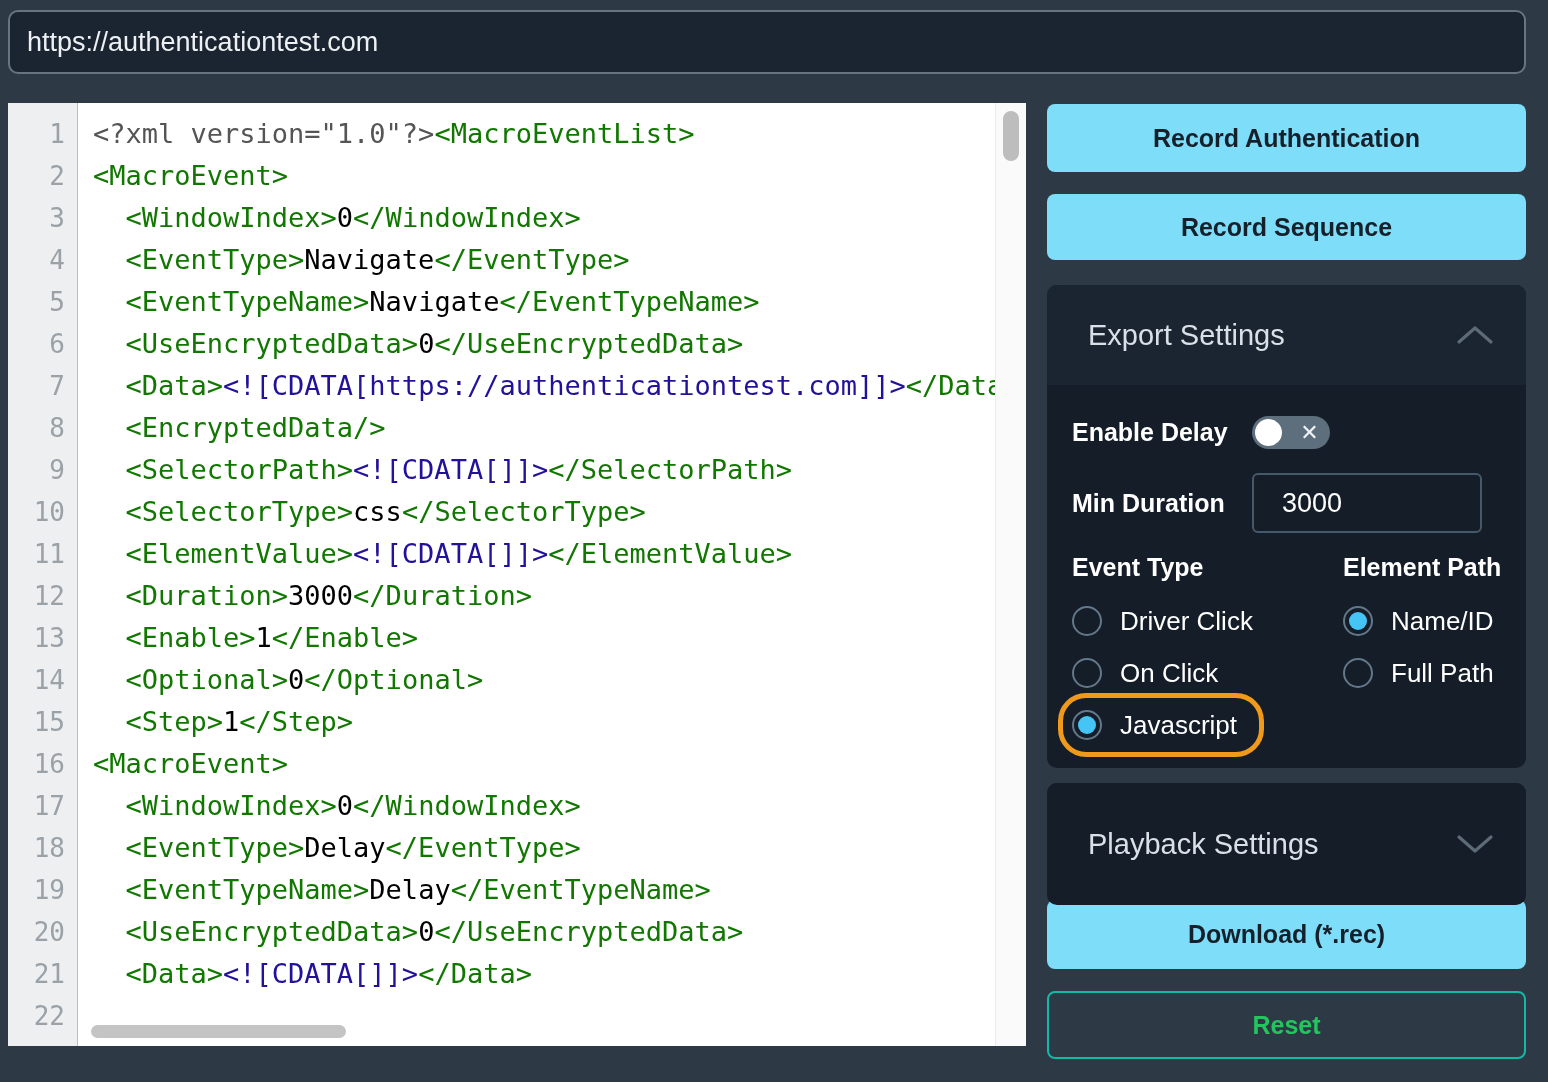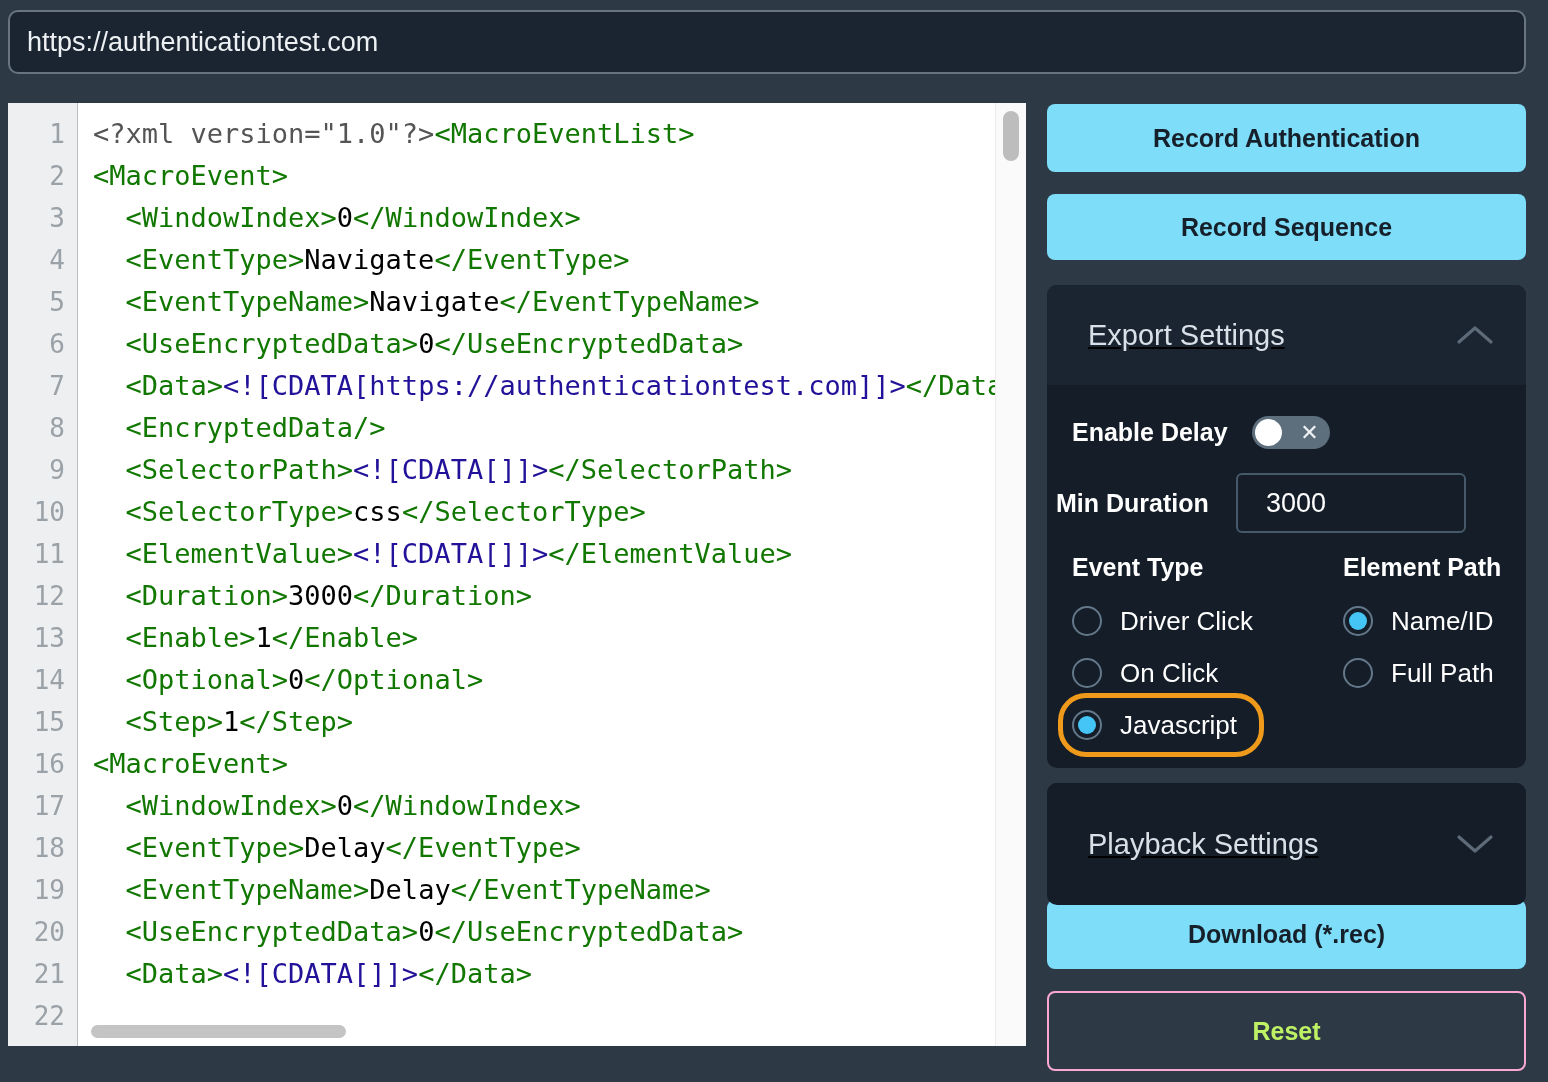--- a/index.html
+++ b/index.html
@@ -62,30 +62,30 @@
   .btn{
     display:flex;align-items:center;justify-content:center;
     border-radius:8px;font-weight:bold;font-size:25px;cursor:pointer;
     box-sizing:border-box;
   }
   .btn-blue{background:#7eddf8;color:#15202b;border:none;}
   .btn-record-auth{height:68px;margin-top:1px;}
   .btn-record-seq{height:66px;margin-top:22px;}
   .btn-download{height:69px;margin-top:20px;}
   .btn-reset{
-    height:80px;margin-top:22px;background:transparent;color:#bef264;
-    border:2px solid #f9a8d4;
+    height:68px;margin-top:22px;background:transparent;color:#22c55e;
+    border:2px solid #14b8a6;
   }
   .panel{background:#141d28;border-radius:10px;position:relative;}
   .panel-export{height:483px;margin-top:25px;}
   .panel-playback{height:97px;margin-top:15px;}
   .panel-header{
     display:flex;align-items:center;justify-content:space-between;
     padding:0 32px 0 41px;background:#1b2531;border-radius:10px 10px 0 0;
-    cursor:pointer;height:100px;text-decoration:underline;
+    cursor:pointer;height:100px;
   }
   .panel-playback .panel-header{height:122px;border-radius:10px;background:#141d28;}
   .panel-title{color:#d9e0e7;font-size:29px;font-weight:400;}
   .chev{stroke:#5d6a77;stroke-width:3.2;fill:none;stroke-linecap:round;stroke-linejoin:round;}
   
   .row-toggle{
     margin:30px 0 0 25px;display:flex;align-items:center;height:34px;
   }
   .field-label{color:#ffffff;font-weight:bold;font-size:25px;}
   .toggle{
@@ -94,21 +94,21 @@
   }
   .toggle-knob{
     position:absolute;left:3px;top:3px;width:27px;height:27px;
     background:#ffffff;border-radius:50%;
   }
   .toggle-x{
     position:absolute;right:11px;top:0;height:33px;line-height:33px;
     color:#eef2f5;font-size:22px;font-weight:300;
   }
   .row-duration{
-    margin:24px 0 0 9px;display:flex;align-items:center;height:60px;
+    margin:24px 0 0 25px;display:flex;align-items:center;height:60px;
   }
   .row-duration .field-label{width:180px;}
   .num-input{
     width:230px;height:60px;box-sizing:border-box;background:transparent;
     border:2px solid #46596a;border-radius:6px;color:#ffffff;font-size:27px;
     padding-left:28px;font-family:"Liberation Sans", sans-serif;outline:none;
   }
   .radio-area{
     margin:20px 0 0 25px;display:grid;grid-template-columns:250px 1fr;gap:21px;
   }

